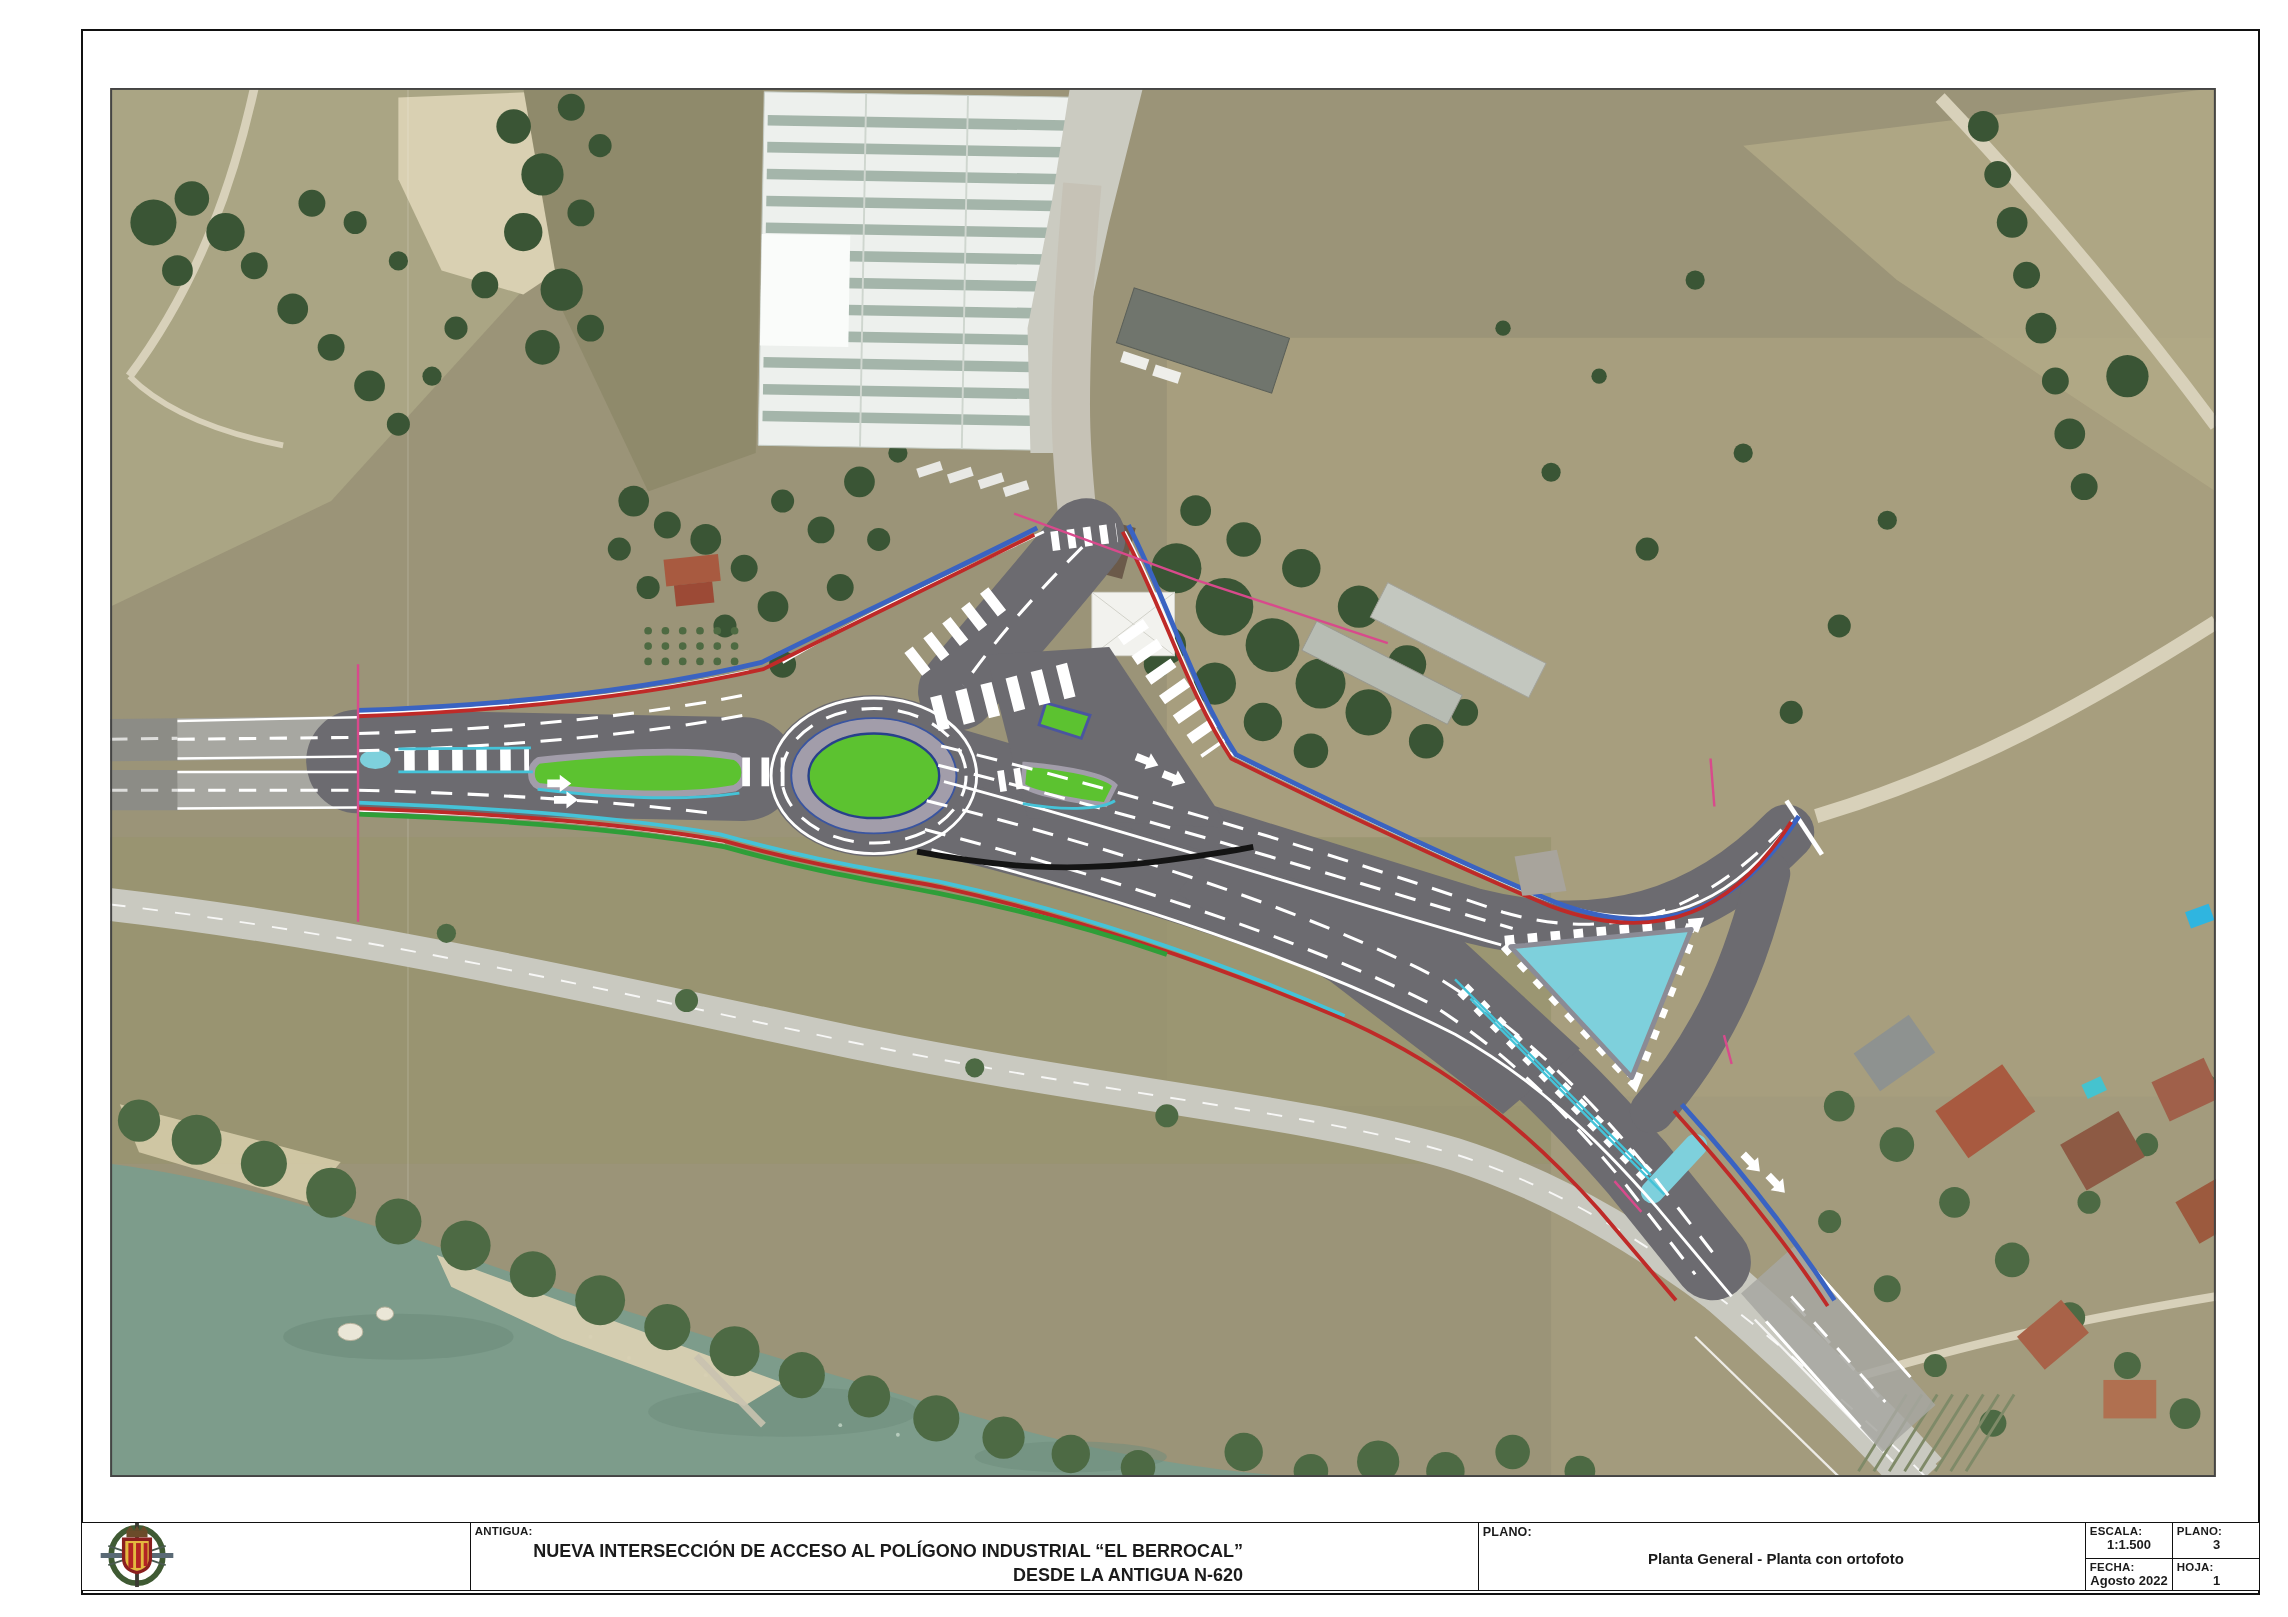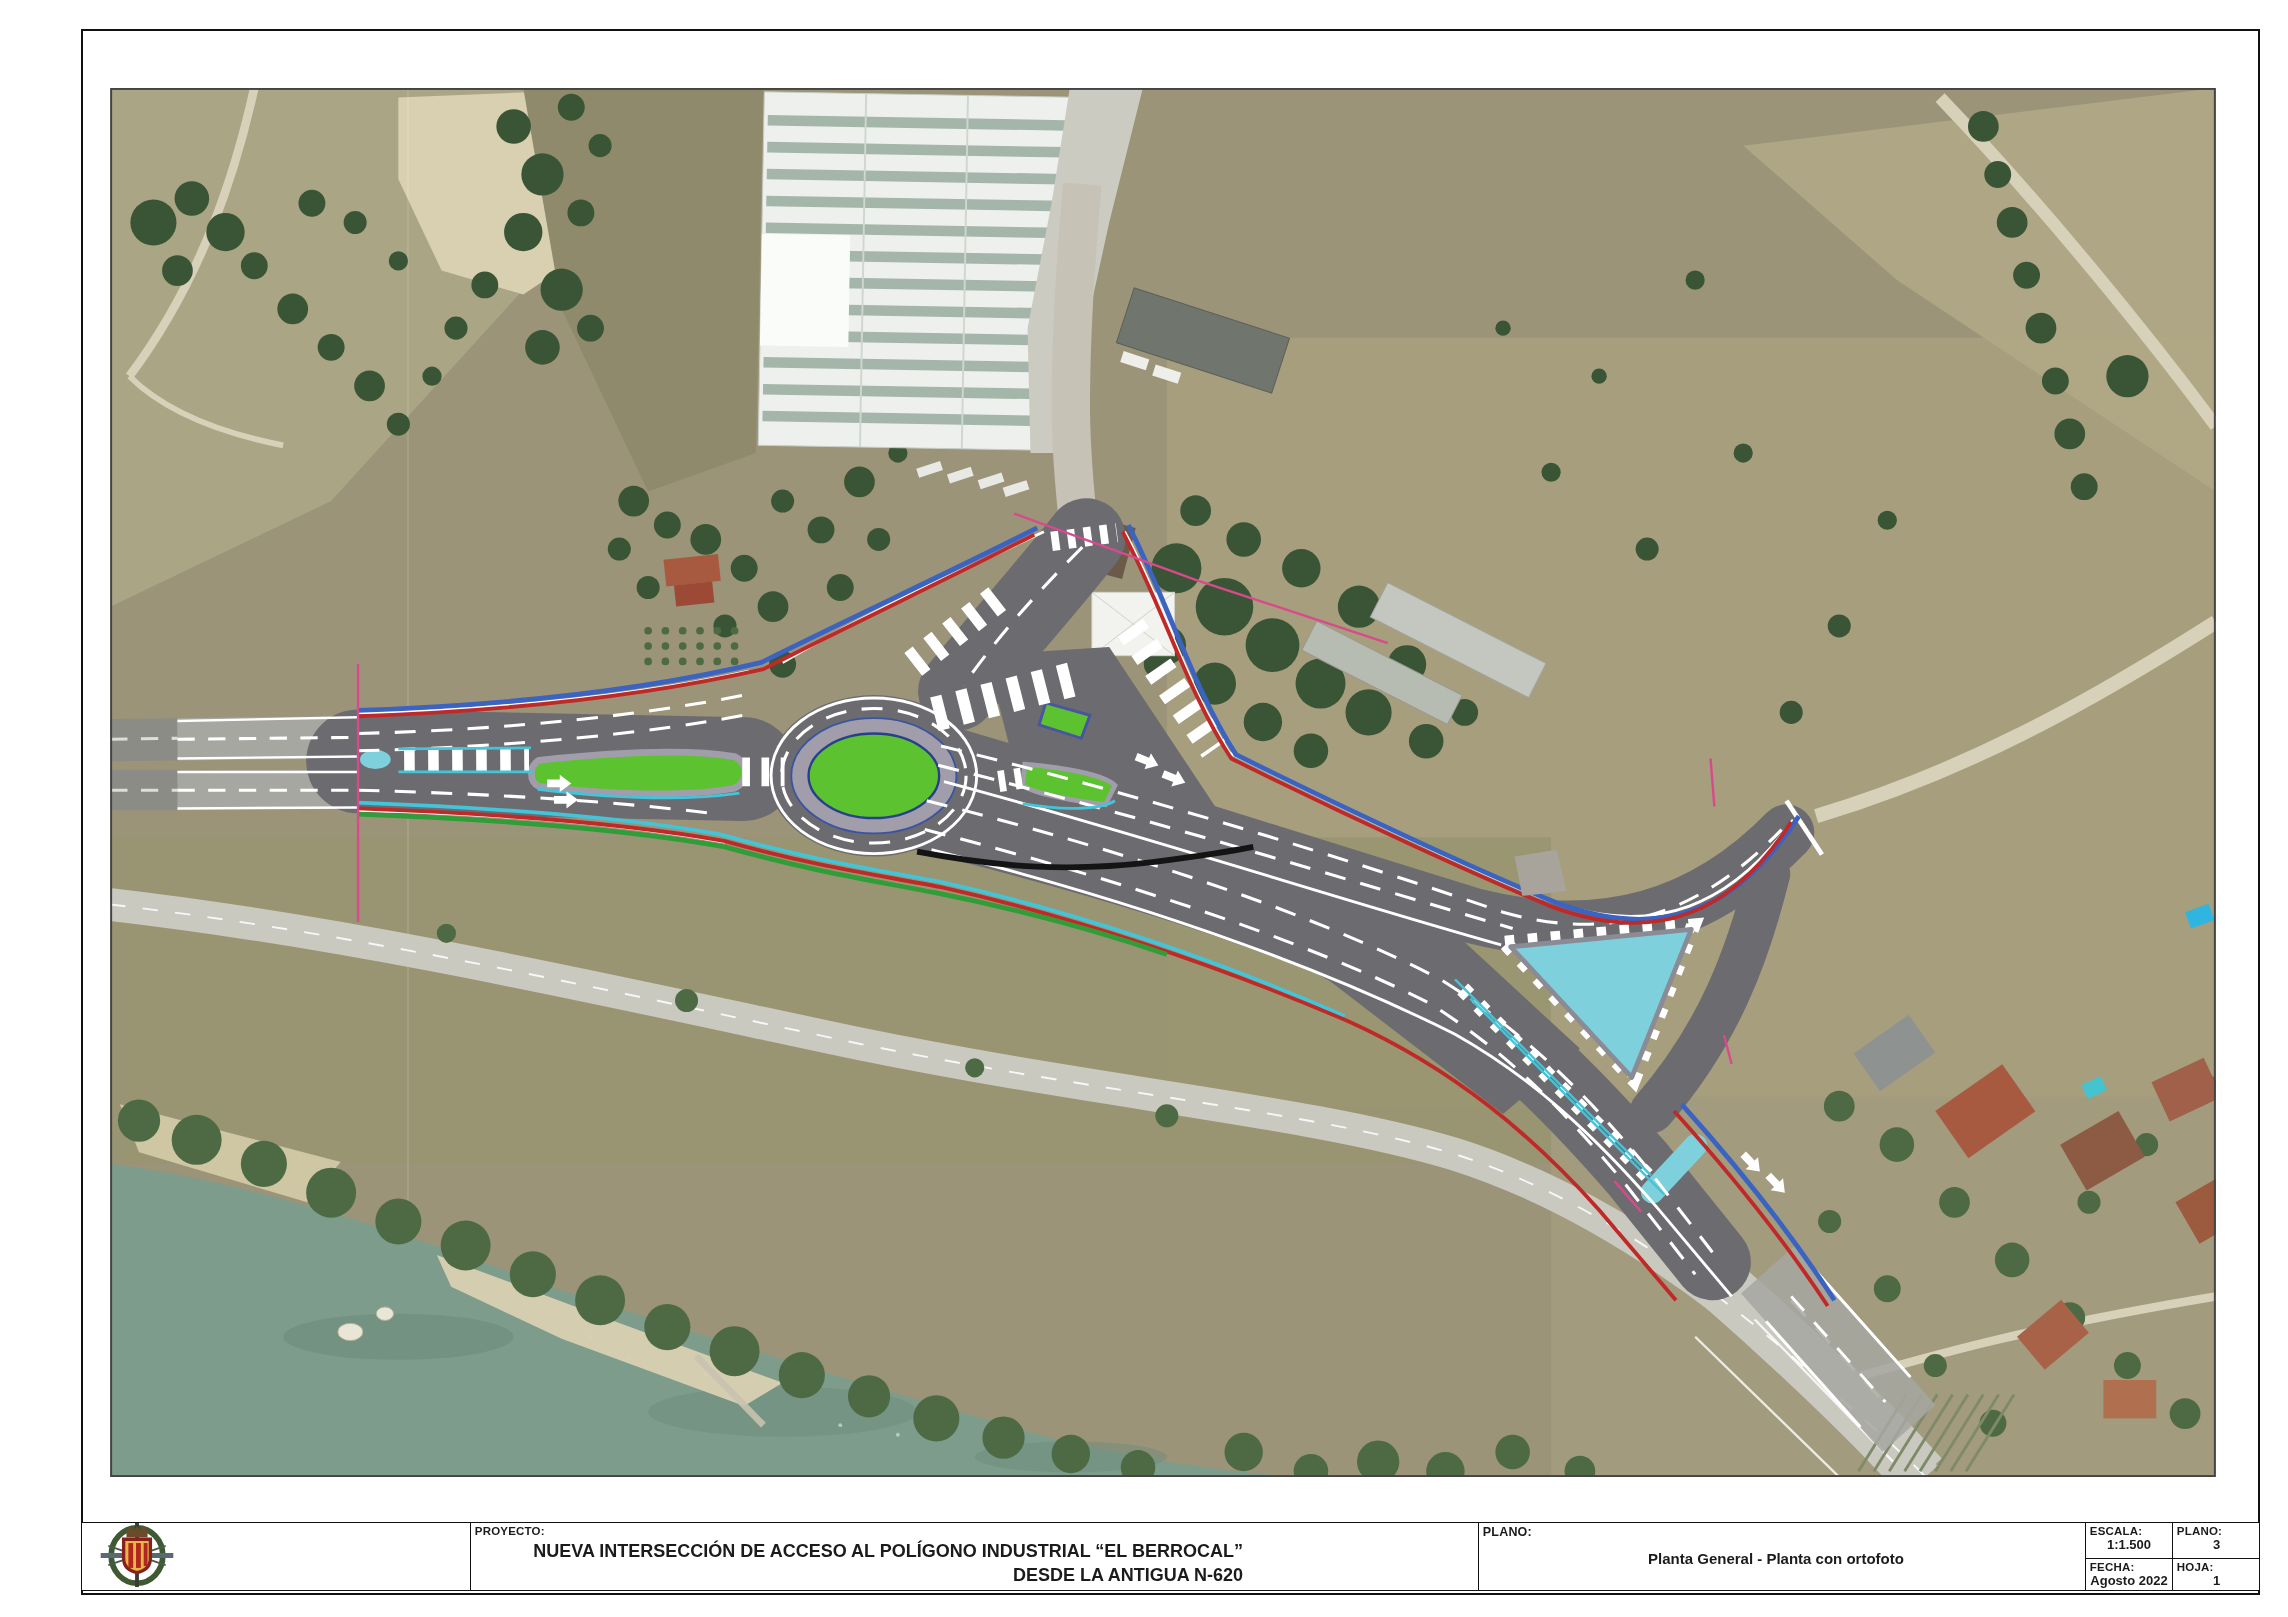--- a/index.html
+++ b/index.html
@@ -486,21 +486,21 @@
         <path d="M-11,-26 L-7,-31 L-3,-26 L0,-31 L3,-26 L7,-31 L11,-26 Z" fill="#6b4b2a"></path>
         <path d="M-14,-17 h28 v20 q0,12 -14,15 q-14,-3 -14,-15 z" fill="#e3b93f" stroke="#8a1f1f" stroke-width="3.5"></path>
         <rect x="-9" y="-13" width="5" height="26" fill="#b32424"></rect>
         <rect x="-1" y="-13" width="5" height="26" fill="#b32424"></rect>
         <rect x="7" y="-13" width="4" height="24" fill="#b32424"></rect>
       </svg>
     </div>
 
 
     <div class="cell" style="left:388px;width:773px;">
-      <div class="lbl">PROYECTO:</div>
+      <div class="lbl">ANTIGUA:</div>
       <div class="projtitle">
         <span>NUEVA INTERSECCIÓN DE ACCESO AL POLÍGONO INDUSTRIAL “EL BERROCAL”</span><br>
         <span>DESDE LA ANTIGUA N-620</span>
       </div>
     </div>
 
 
     <div class="cell" style="left:1396px;width:607px;">
       <div class="lbl" style="font-size:12.5px;">PLANO:</div>
       <div class="planotitle">Planta General - Planta con ortofoto</div>

